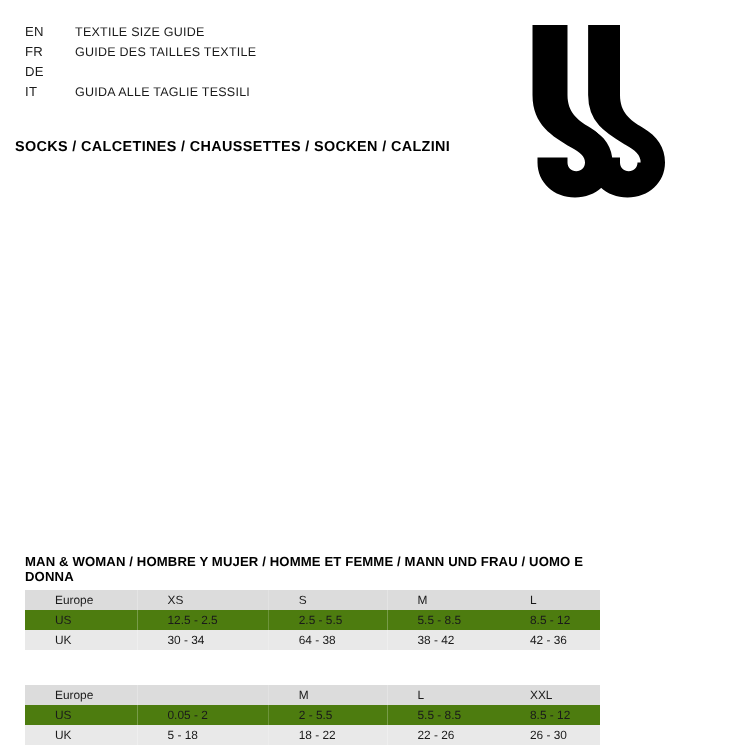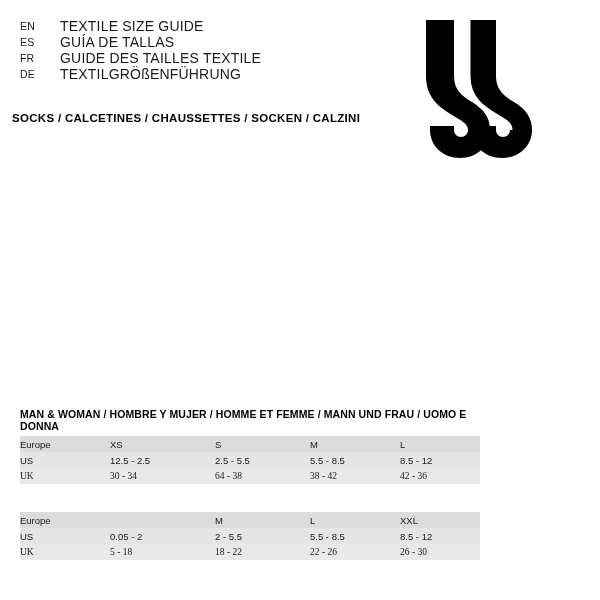--- a/index.html
+++ b/index.html
@@ -36,21 +36,21 @@
     font-size: 10.5px;
     letter-spacing: 0.2px;
   }
   .lang-code {
     width: 40px;
     flex: 0 0 40px;
     font-size: 10.5px;
     color: #1a1a1a;
   }
   .lang-text {
-    font-size: 14px;
+    font-size: 10px;
     color: #1a1a1a;
   }
   .subtitle {
     position: absolute;
     left: 12px;
     top: 112px;
     font-size: 11.5px;
     font-weight: bold;
     letter-spacing: 0.3px;
     color: #000;
@@ -61,81 +61,80 @@
     left: 400px;
     top: 18px;
     width: 180px;
     height: 150px;
   }
   
   .table-section {
     position: absolute;
     left: 20px;
     width: 460px;
+    margin-top: 36px;
   }
   .section-man { top: 408px; }
   .section-children { top: 512px; }
 
   .table-title {
     font-size: 10.5px;
     font-weight: bold;
     color: #000;
     margin-bottom: 4px;
     letter-spacing: 0.1px;
   }
   table.size-table {
     border-collapse: collapse;
     width: 460px;
     table-layout: fixed;
   }
   table.size-table td {
     height: 16px;
     font-size: 9.5px;
-    padding: 0 0 0 0;
+    padding: 0 0 0 24px;
     color: #1a1a1a;
     border: none;
     vertical-align: middle;
   }
   table.size-table tr.row-head td {
     background: #dcdcdc;
   }
   table.size-table tr.row-alt td {
     background: #e9e9e9;
-    font-family: Liberation Serif, serif;
   }
   table.size-table tr.row-plain td {
-    background: #e5e5e5;
+    background: #4d7c0f;
   }
   table.size-table col.c0 { width: 90px; }
   table.size-table col.c1 { width: 105px; }
   table.size-table col.c2 { width: 95px; }
   table.size-table col.c3 { width: 90px; }
   table.size-table col.c4 { width: 80px; }
 </style>
 </head>
 <body>
 
 <div class="page">
 
   <div class="lang-block">
     <div class="lang-row">
       <span class="lang-code">EN</span>
       <span class="lang-text">TEXTILE SIZE GUIDE</span>
     </div>
     <div class="lang-row">
-      <span class="lang-code">ES</span>
-      <span class="lang-text">GUÍA DE TALLAS</span>
-    </div>
-    <div class="lang-row">
       <span class="lang-code">FR</span>
       <span class="lang-text">GUIDE DES TAILLES TEXTILE</span>
     </div>
     <div class="lang-row">
       <span class="lang-code">DE</span>
-      <span class="lang-text">TEXTILGRÖßENFÜHRUNG</span>
+    </div>
+    <div class="lang-row">
+      <span class="lang-code">IT</span>
+      <span class="lang-text">GUIDA ALLE TAGLIE TESSILI</span>
     </div>
   </div>
 
   <div class="subtitle">SOCKS / CALCETINES / CHAUSSETTES / SOCKEN / CALZINI</div>
 
   <div class="sock-art">
     <svg width="180" height="150" viewBox="0 0 180 150" xmlns="http://www.w3.org/2000/svg">
 
       <path d="M68,2 L96,2 L96,58 C96,72 104,78 114,84 C126,91 132,100 132,112 C132,128 119,140 102,140 C85,140 72,128 72,112 L72,108 L96,108 L96,112 C96,116 99,119 103,119 C107,119 110,116 110,112 C110,107 106,104 99,100 C84,91 68,82 68,58 Z" fill="#000000"></path>
 

